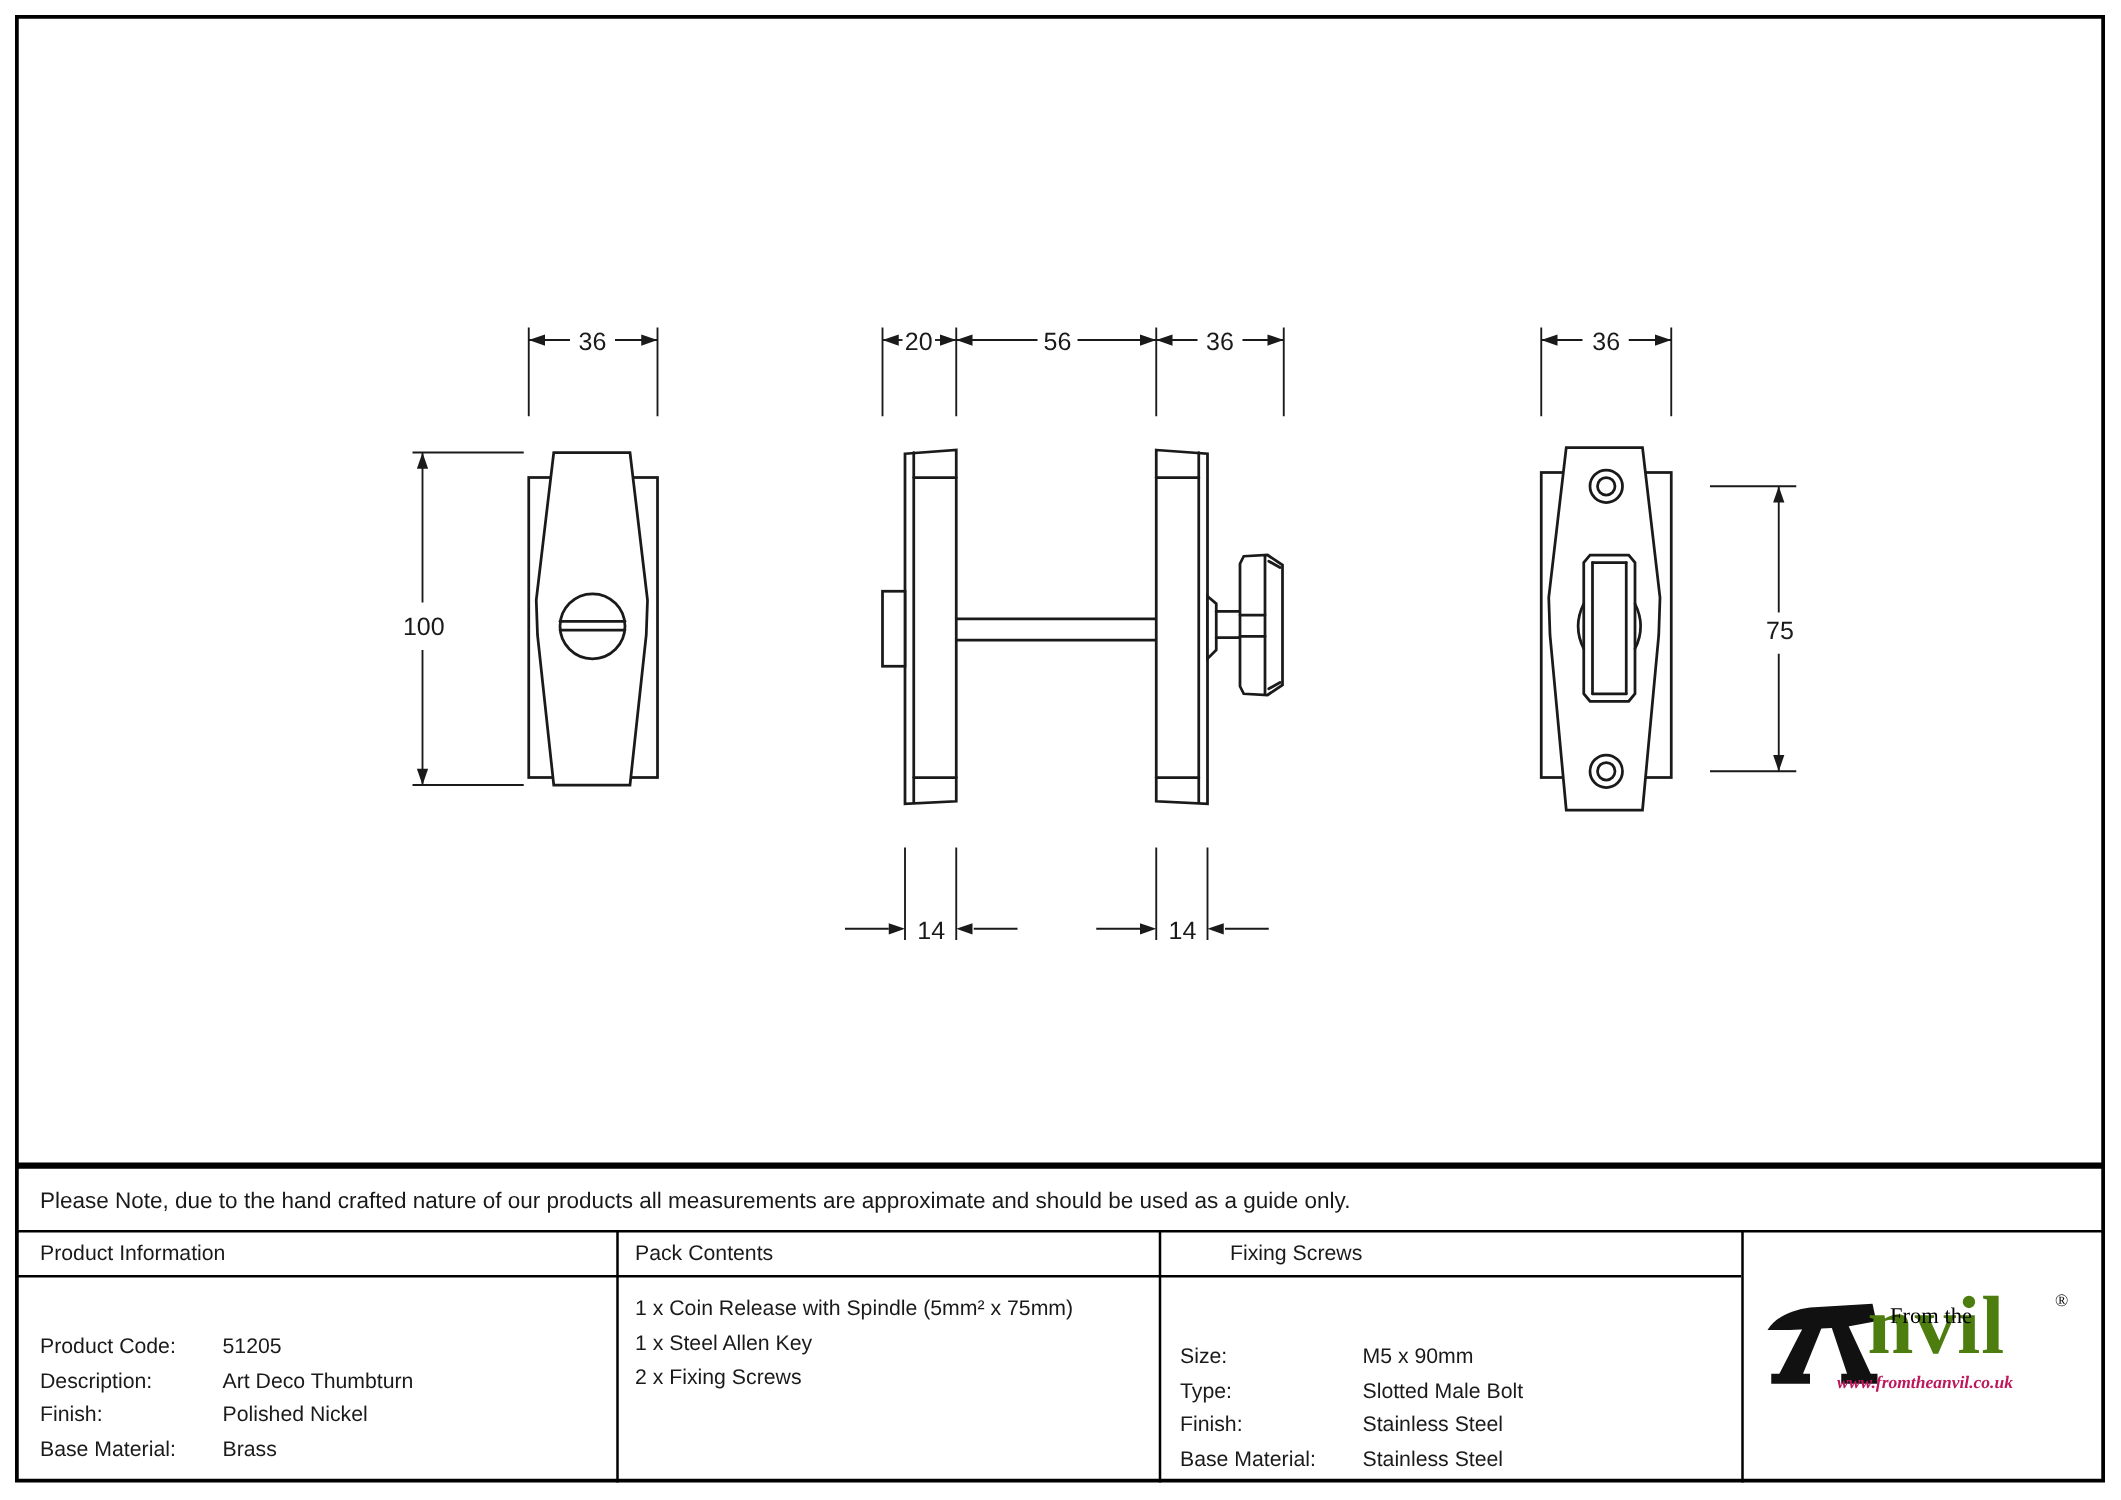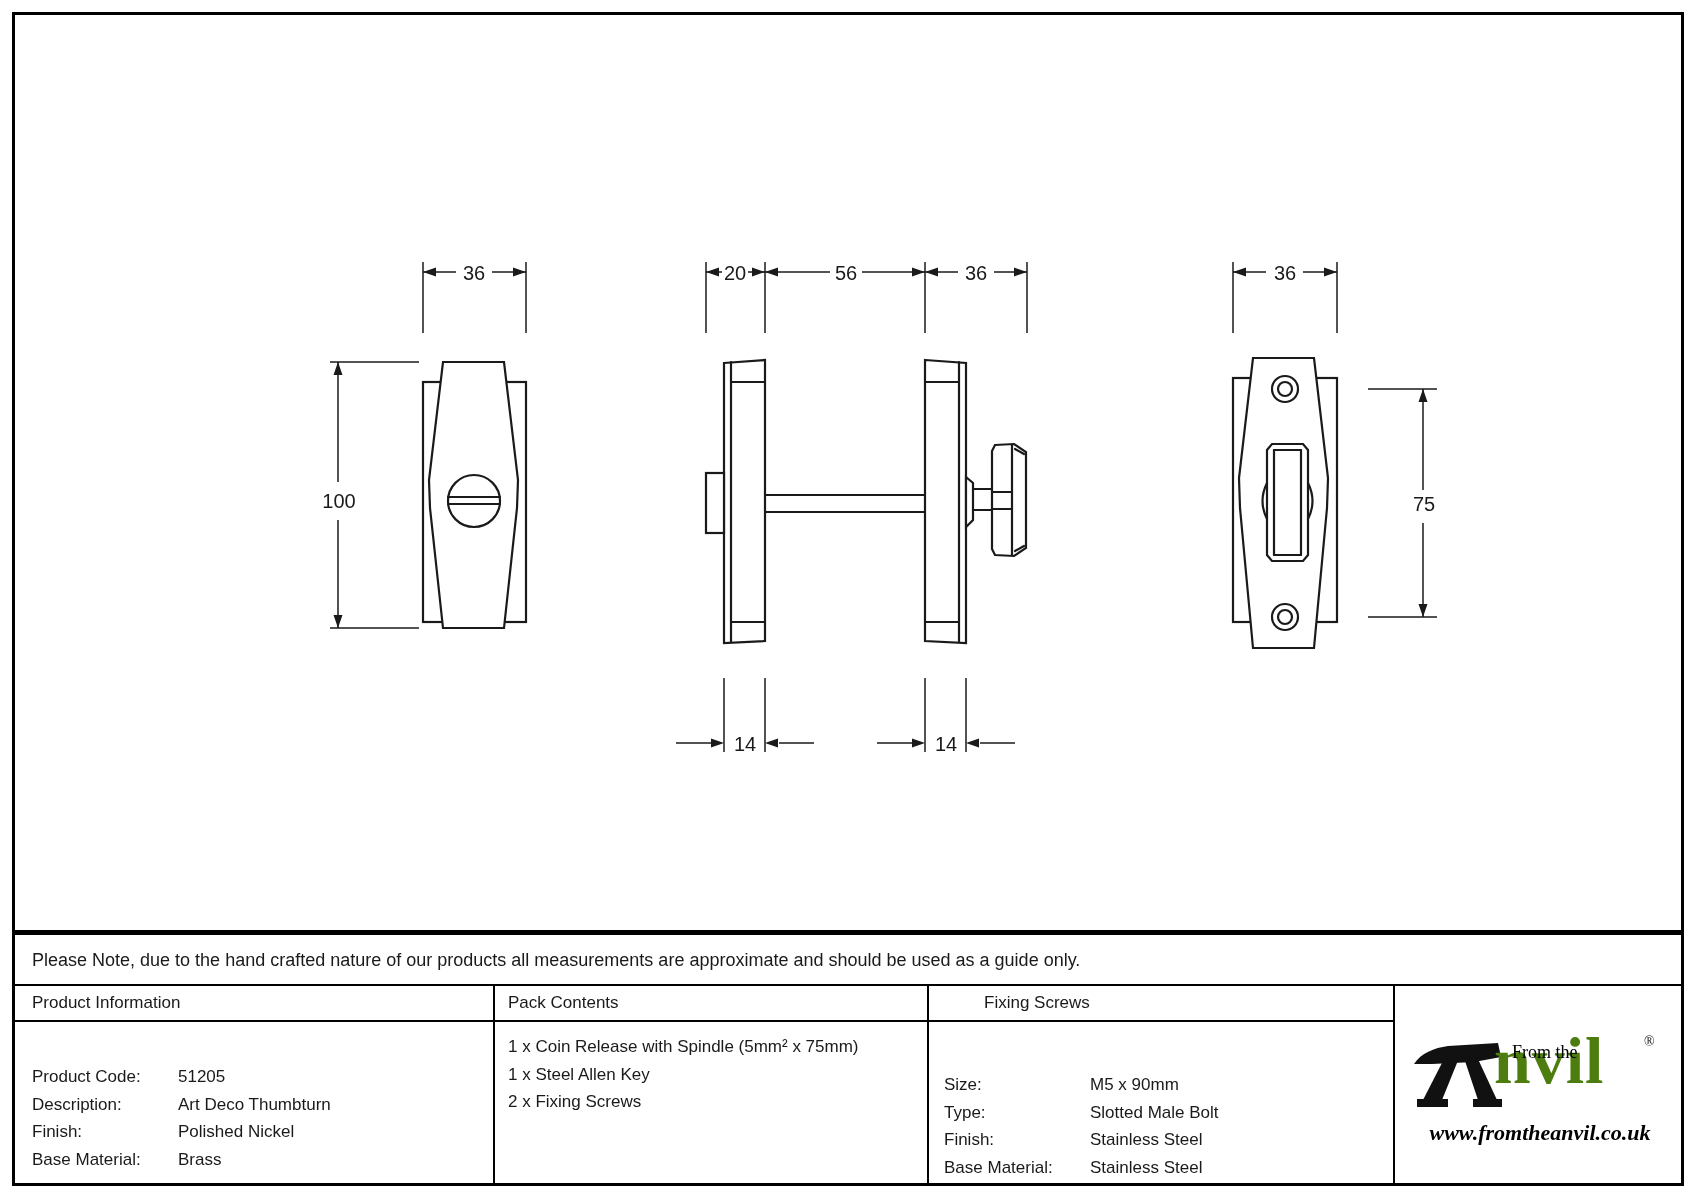--- a/index.html
+++ b/index.html
@@ -24,21 +24,21 @@
   .kv-row{display:flex;}
   .kv-label{width:146px;flex:none;}
   #product-block{left:32px;top:1063px;width:440px;}
   #pack-block{left:508px;top:1033px;width:400px;}
   #fixing-block{left:944px;top:1033px;width:430px;margin-top:38px;}
   
   #logo{left:1414px;top:1032px;width:252px;height:110px;}
   #logo-prefix{left:98px;top:10px;font-family:"Liberation Serif",serif;font-size:18px;color:#000000;}
   #logo-name{left:80px;top:-9px;font-family:"Liberation Serif",serif;font-size:66px;font-weight:bold;color:#4d7c0f;letter-spacing:1px;}
   #logo-reg{left:230px;top:2px;font-family:"Liberation Serif",serif;font-size:14px;color:#111;}
-  #logo-url{left:0;top:88px;width:252px;text-align:center;font-family:"Liberation Serif",serif;font-style:italic;font-size:22px;font-weight:bold;color:#000000;}
+  #logo-url{left:0;top:67px;width:252px;text-align:center;font-family:"Liberation Serif",serif;font-style:italic;font-size:14px;font-weight:bold;color:#be185d;}
   #anvil-glyph{left:-2px;top:10px;}
 </style>
 </head>
 <body>
 
 <svg id="drawing-svg" class="abs" width="1697" height="932" viewBox="0 0 1697 932">
 
   <g>
     <rect class="objf" x="423" y="382" width="103" height="240"></rect>
     <polygon class="objf" points="443,362 504,362 518,480 517,508 504,628 443,628 430,508 429,480"></polygon>

